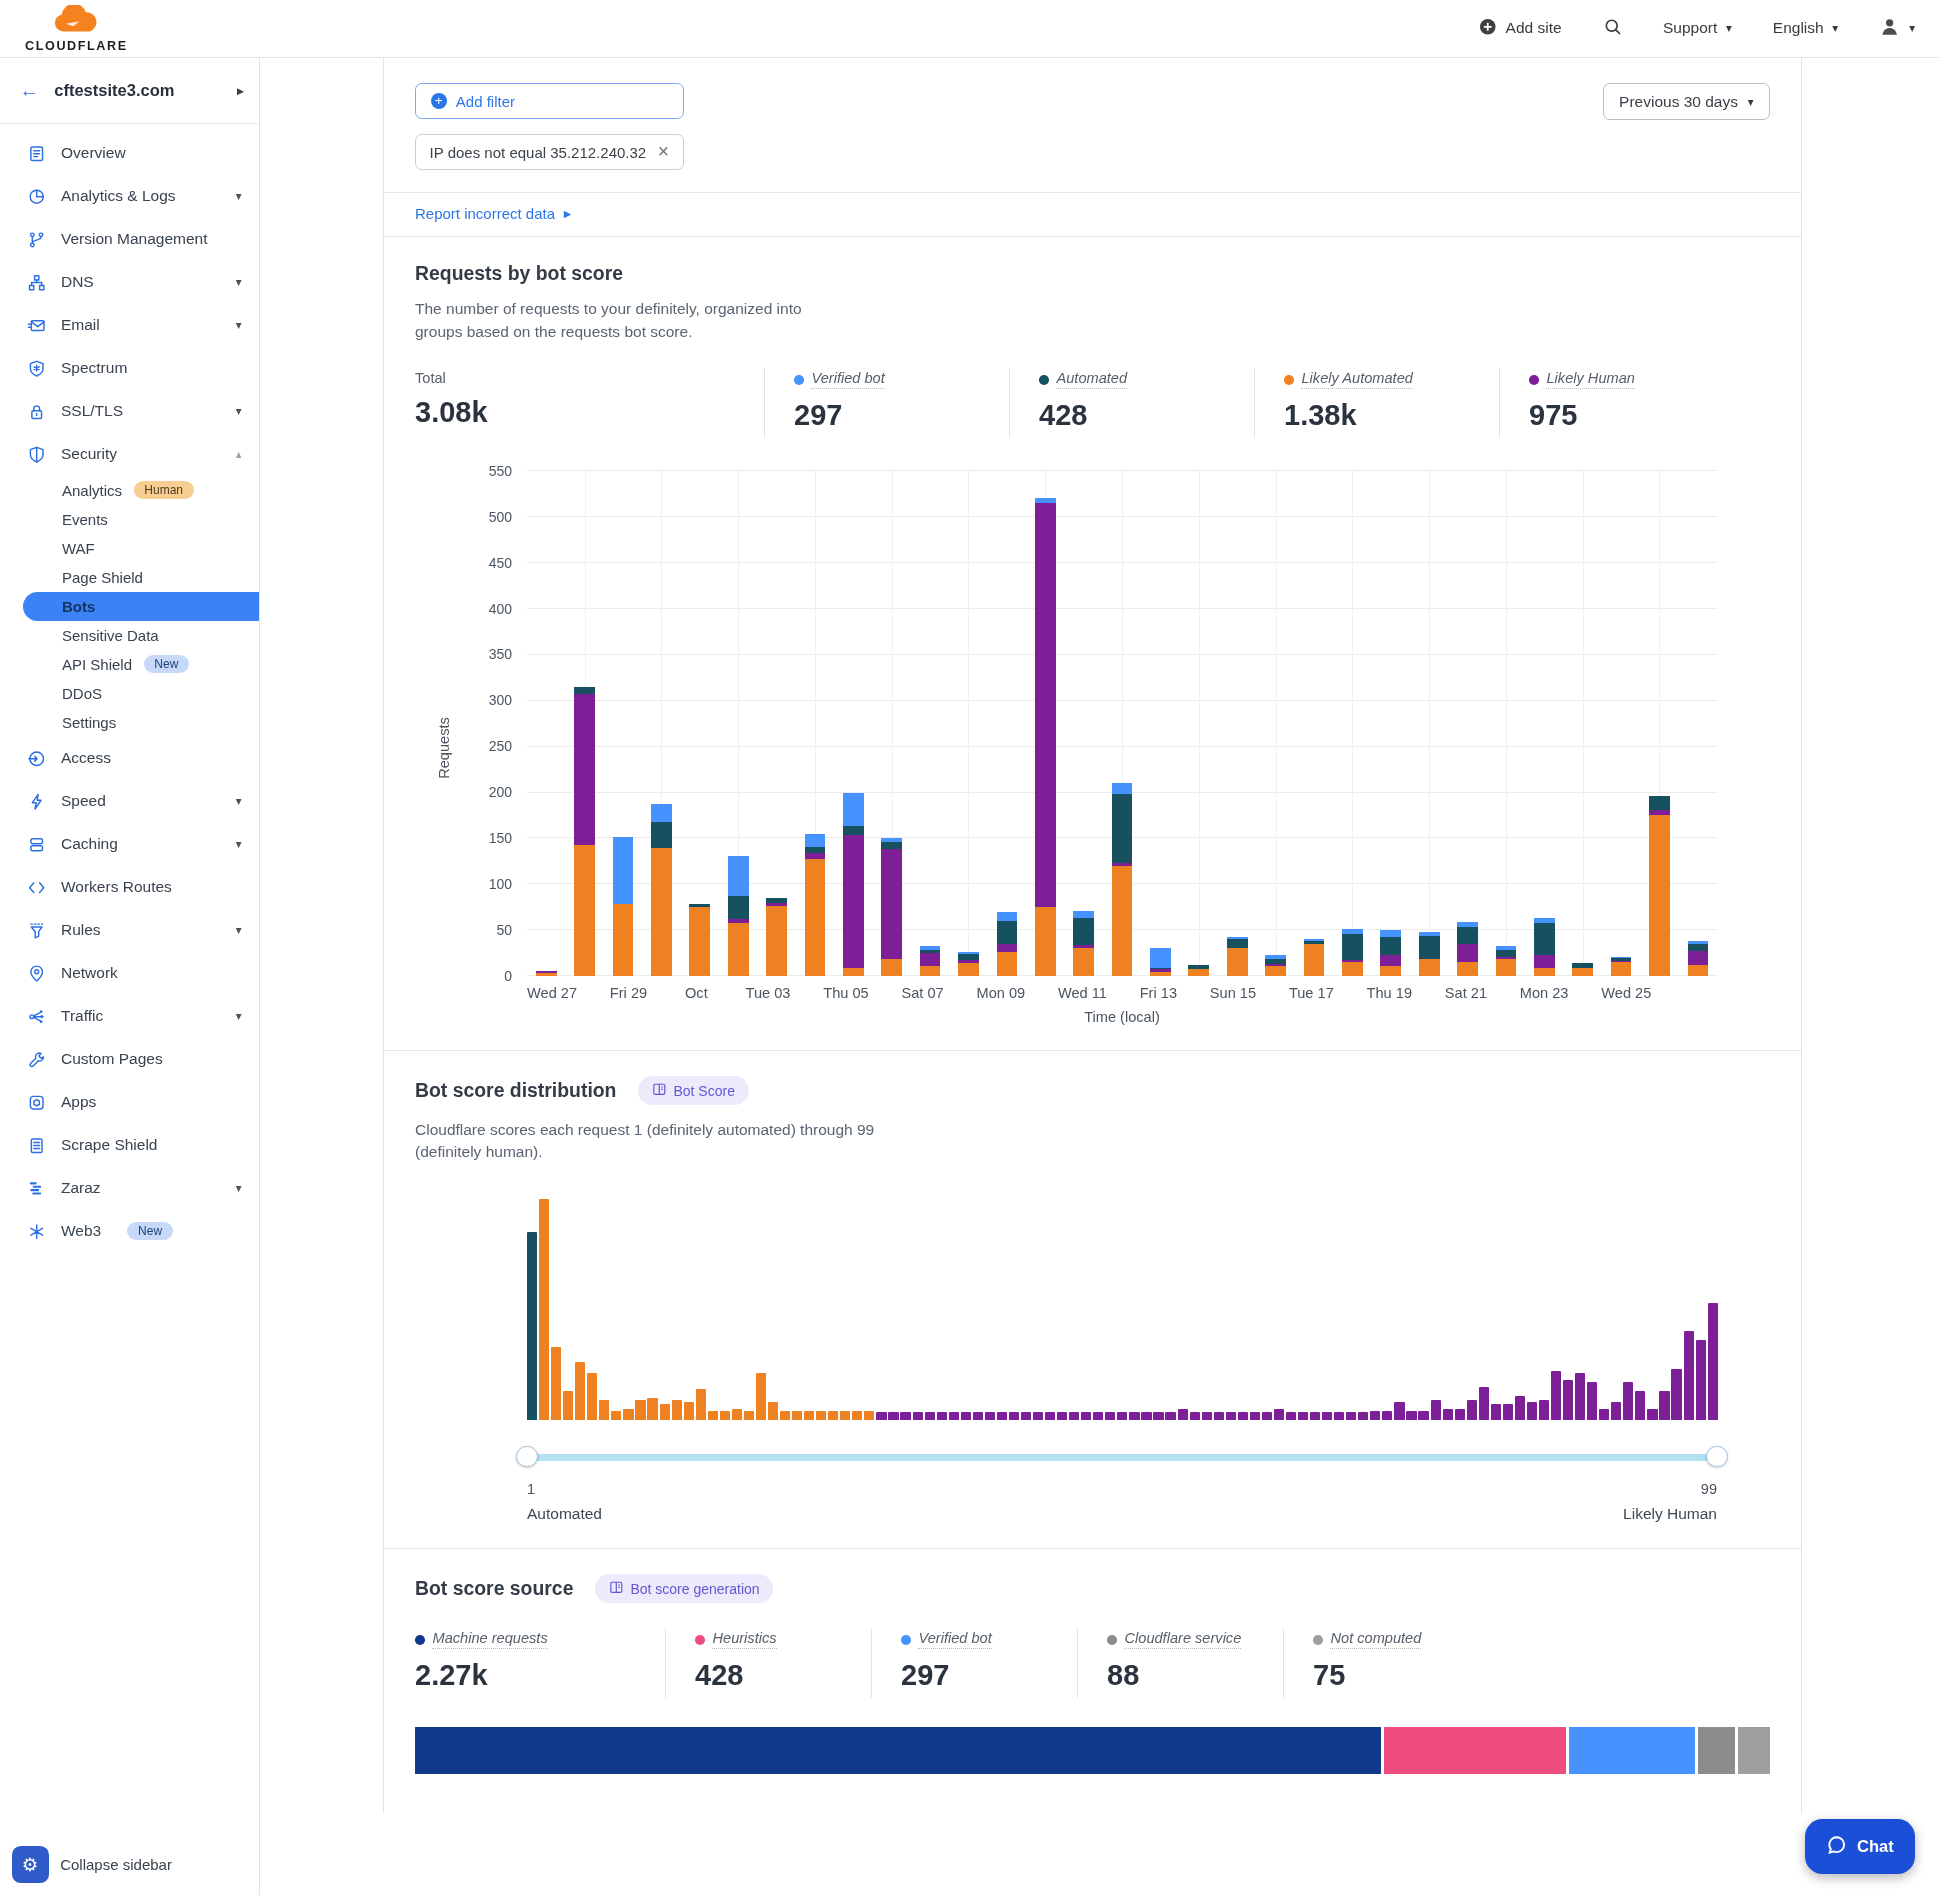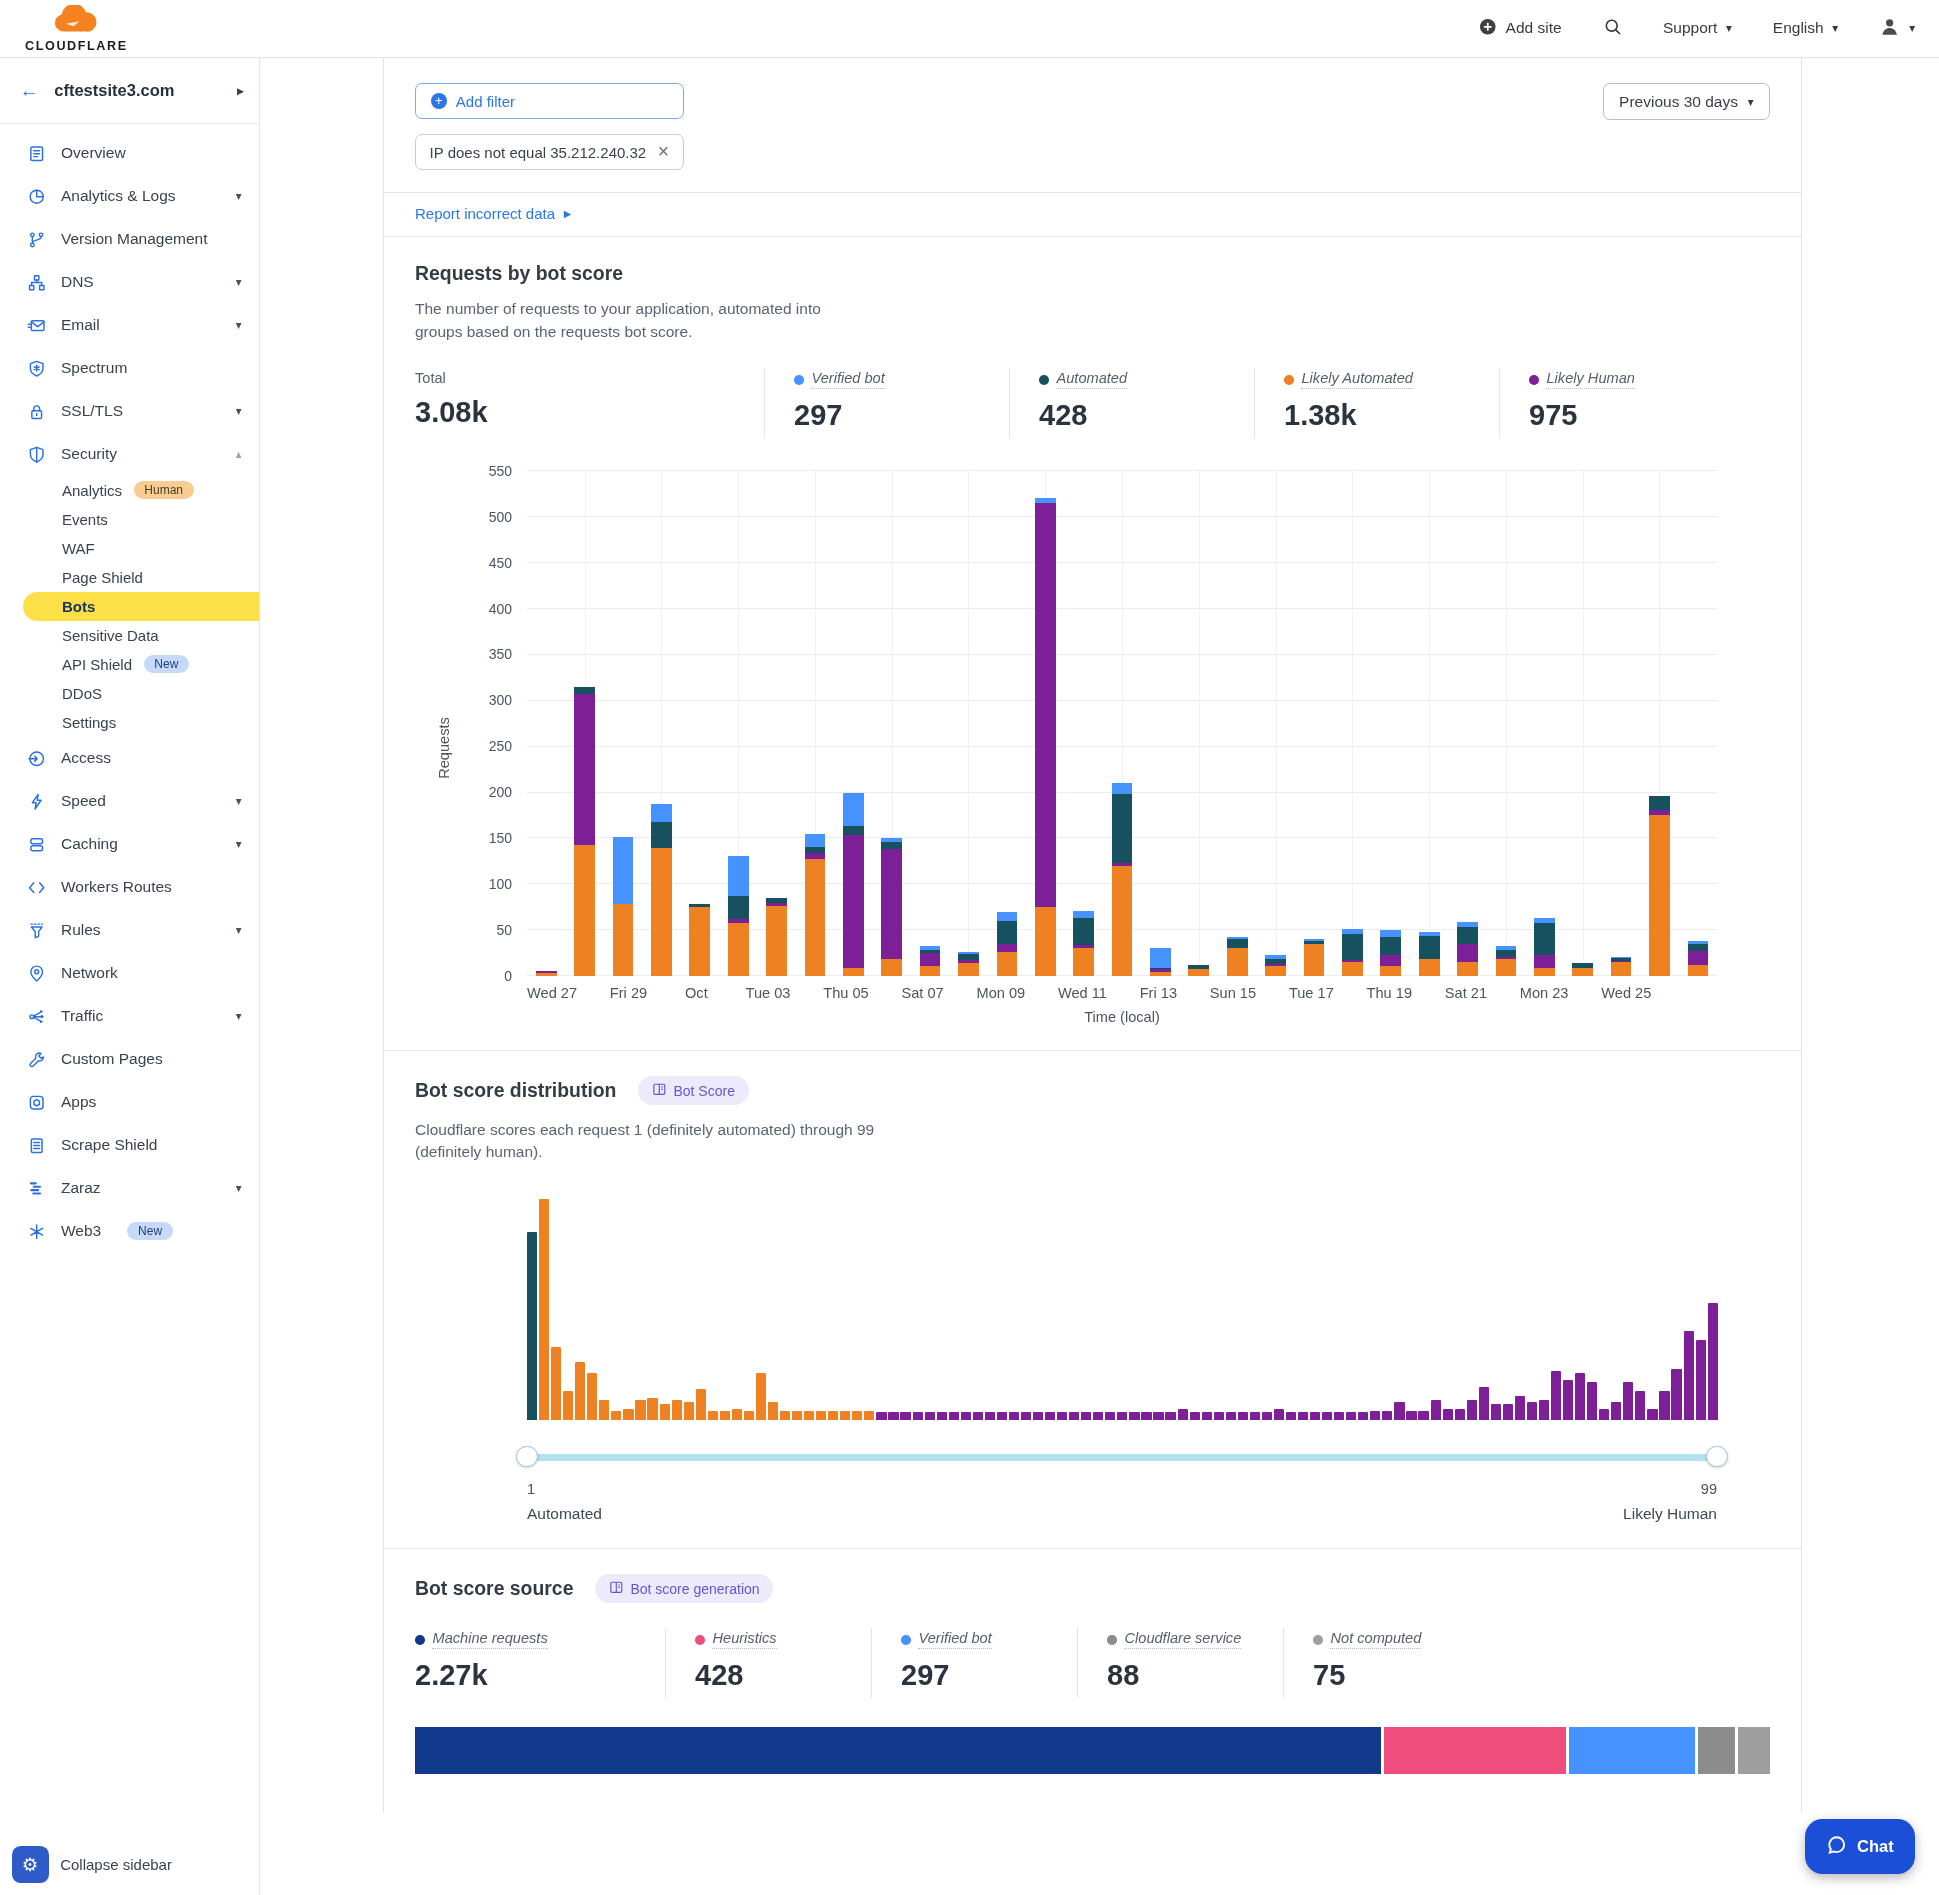--- a/index.html
+++ b/index.html
@@ -19,21 +19,21 @@
   .site-row{height:65px;display:flex;align-items:center;gap:15.5px;padding:0 15.5px 0 19.4px;border-bottom:1px solid #e8e8ea;font-size:16.5px;font-weight:700;color:#27313d;cursor:pointer;}
   .back-arrow{color:#2c6fe0;font-size:19.4px;font-weight:400;}
   .site-chev{margin-left:auto;font-size:12.6px;color:#39424e;}
   nav{padding-top:7.8px;}
   .nav-item{height:43px;display:flex;align-items:center;gap:14.6px;padding:0 17.5px 0 27px;font-size:15.5px;color:#39434f;cursor:pointer;}
   .nav-item .nicon{width:19.4px;height:19.4px;display:inline-flex;align-items:center;justify-content:center;flex:0 0 19.4px;}
   .nav-caret{margin-left:auto;font-size:11.6px;color:#49525e;}
   .nav-caret.up{color:#9aa3ad;}
   .sub-item{height:29px;display:flex;align-items:center;padding:0 13.6px 0 62px;font-size:15px;color:#39434f;cursor:pointer;}
   .sub-item .sub-label{display:inline-block;}
-  .sub-item.active{margin-left:23px;padding-left:39px;background:#fde047;border-radius:17.5px 0 0 17.5px;font-weight:700;color:#14345f;}
+  .sub-item.active{margin-left:23px;padding-left:39px;background:#3b82f6;border-radius:17.5px 0 0 17.5px;font-weight:700;color:#14345f;}
   .badge{margin-left:11.6px;font-size:12px;padding:2.9px 10.7px;border-radius:11.6px;line-height:1;}
   .badge.beta{background:#f8cd92;color:#4e3c20;}
   .badge.new{background:#c6d9f9;color:#1f4173;}
   .collapse-row{position:absolute;bottom:11.6px;left:11.6px;display:flex;align-items:center;gap:11.6px;}
   .gear-btn{width:37px;height:37px;border:none;border-radius:8.7px;background:#2f5bc9;color:#fff;font-size:18.4px;cursor:pointer;display:flex;align-items:center;justify-content:center;}
   .collapse-label{font-size:15px;color:#39434f;cursor:pointer;}
 
   
   .card-col{position:absolute;left:383px;top:58px;width:1419px;background:#fff;border-left:1px solid #e4e4e7;border-right:1px solid #e4e4e7;box-sizing:border-box;}
   section{padding:25px 31px;box-sizing:border-box;}
@@ -414,21 +414,21 @@
 
     <section class="report-row divider-top">
       <span class="report-link">
         <span>Report incorrect data</span>
         <span class="report-arrow">▶</span>
       </span>
     </section>
 
     <section class="divider-top">
       <div class="section-title">Requests by bot score</div>
-      <div class="section-desc desc-requests">The number of requests to your application, automated into groups based on the requests bot score.</div>
+      <div class="section-desc desc-requests">The number of requests to your definitely, organized into groups based on the requests bot score.</div>
       <div class="stats" id="requests-stats">
           <div class="stat" style="width: 349px;">
             <div class="stat-label-row">
               <span class="stat-label">Total</span>
             </div>
             <div class="stat-value">3.08k</div>
           </div>
           <div class="stat bordered" style="width: 245px;">
             <div class="stat-label-row">
               <span class="dot" style="background: rgb(70, 147, 255);"></span>

